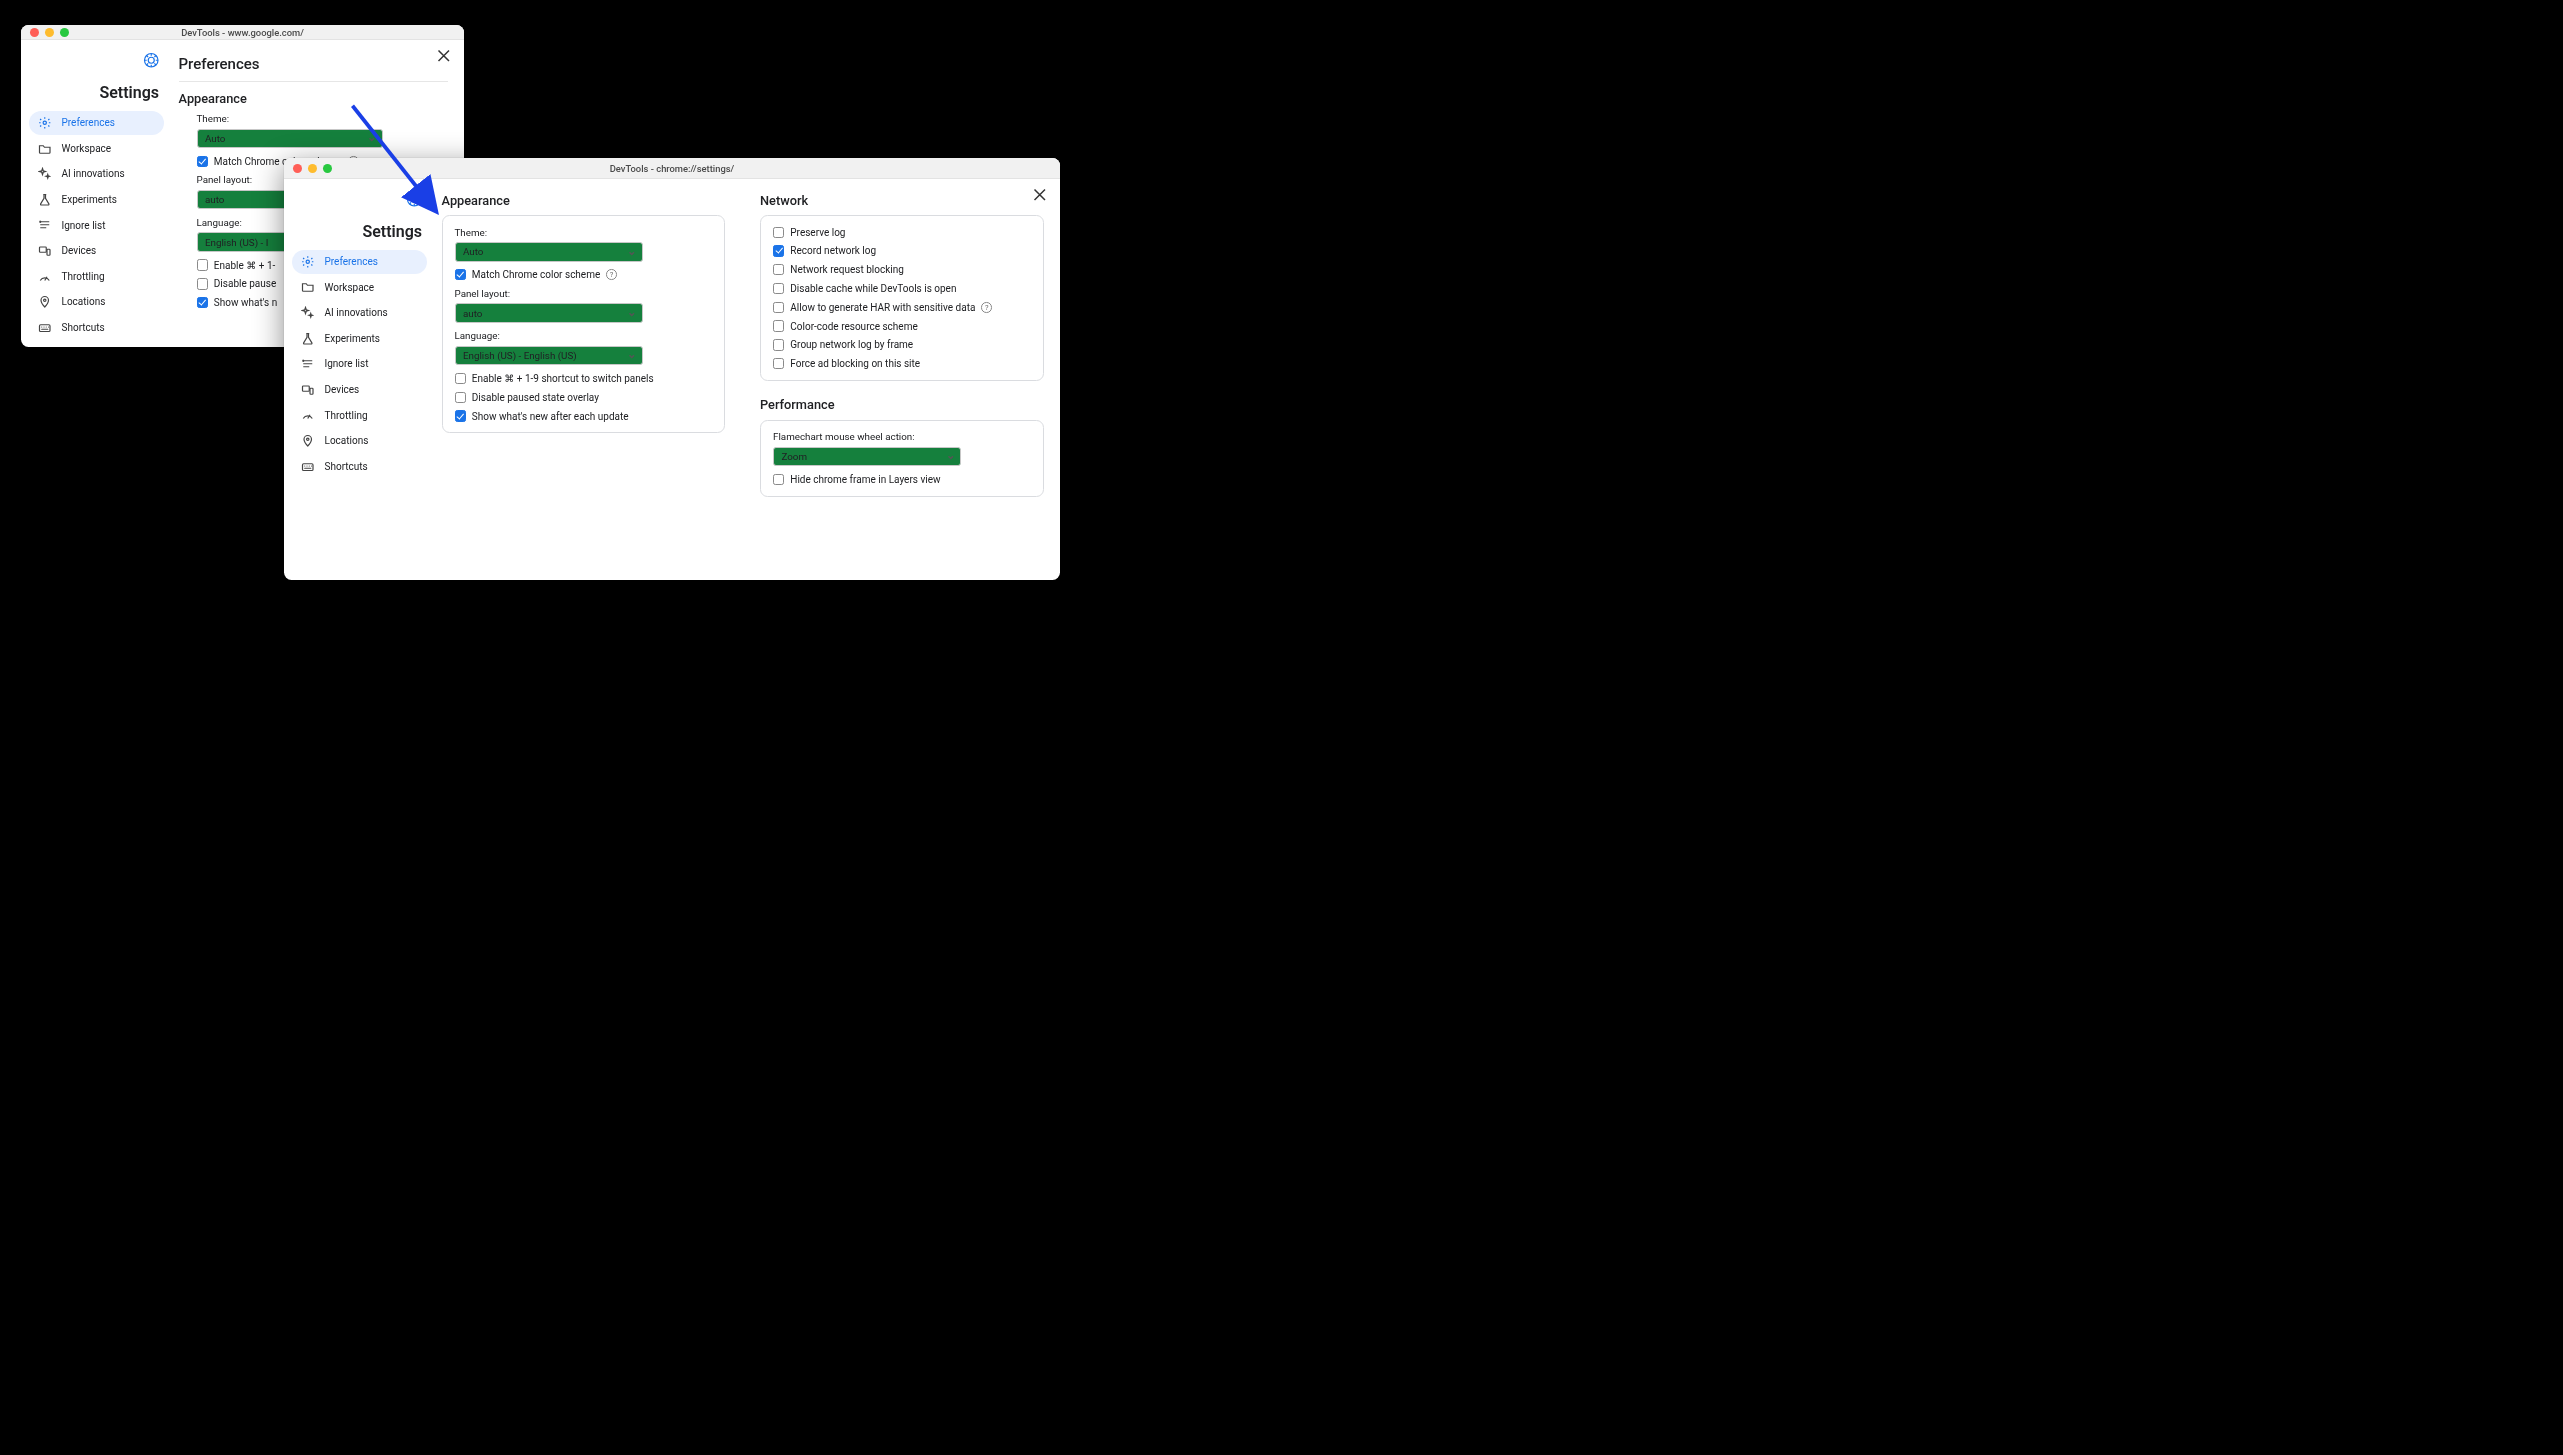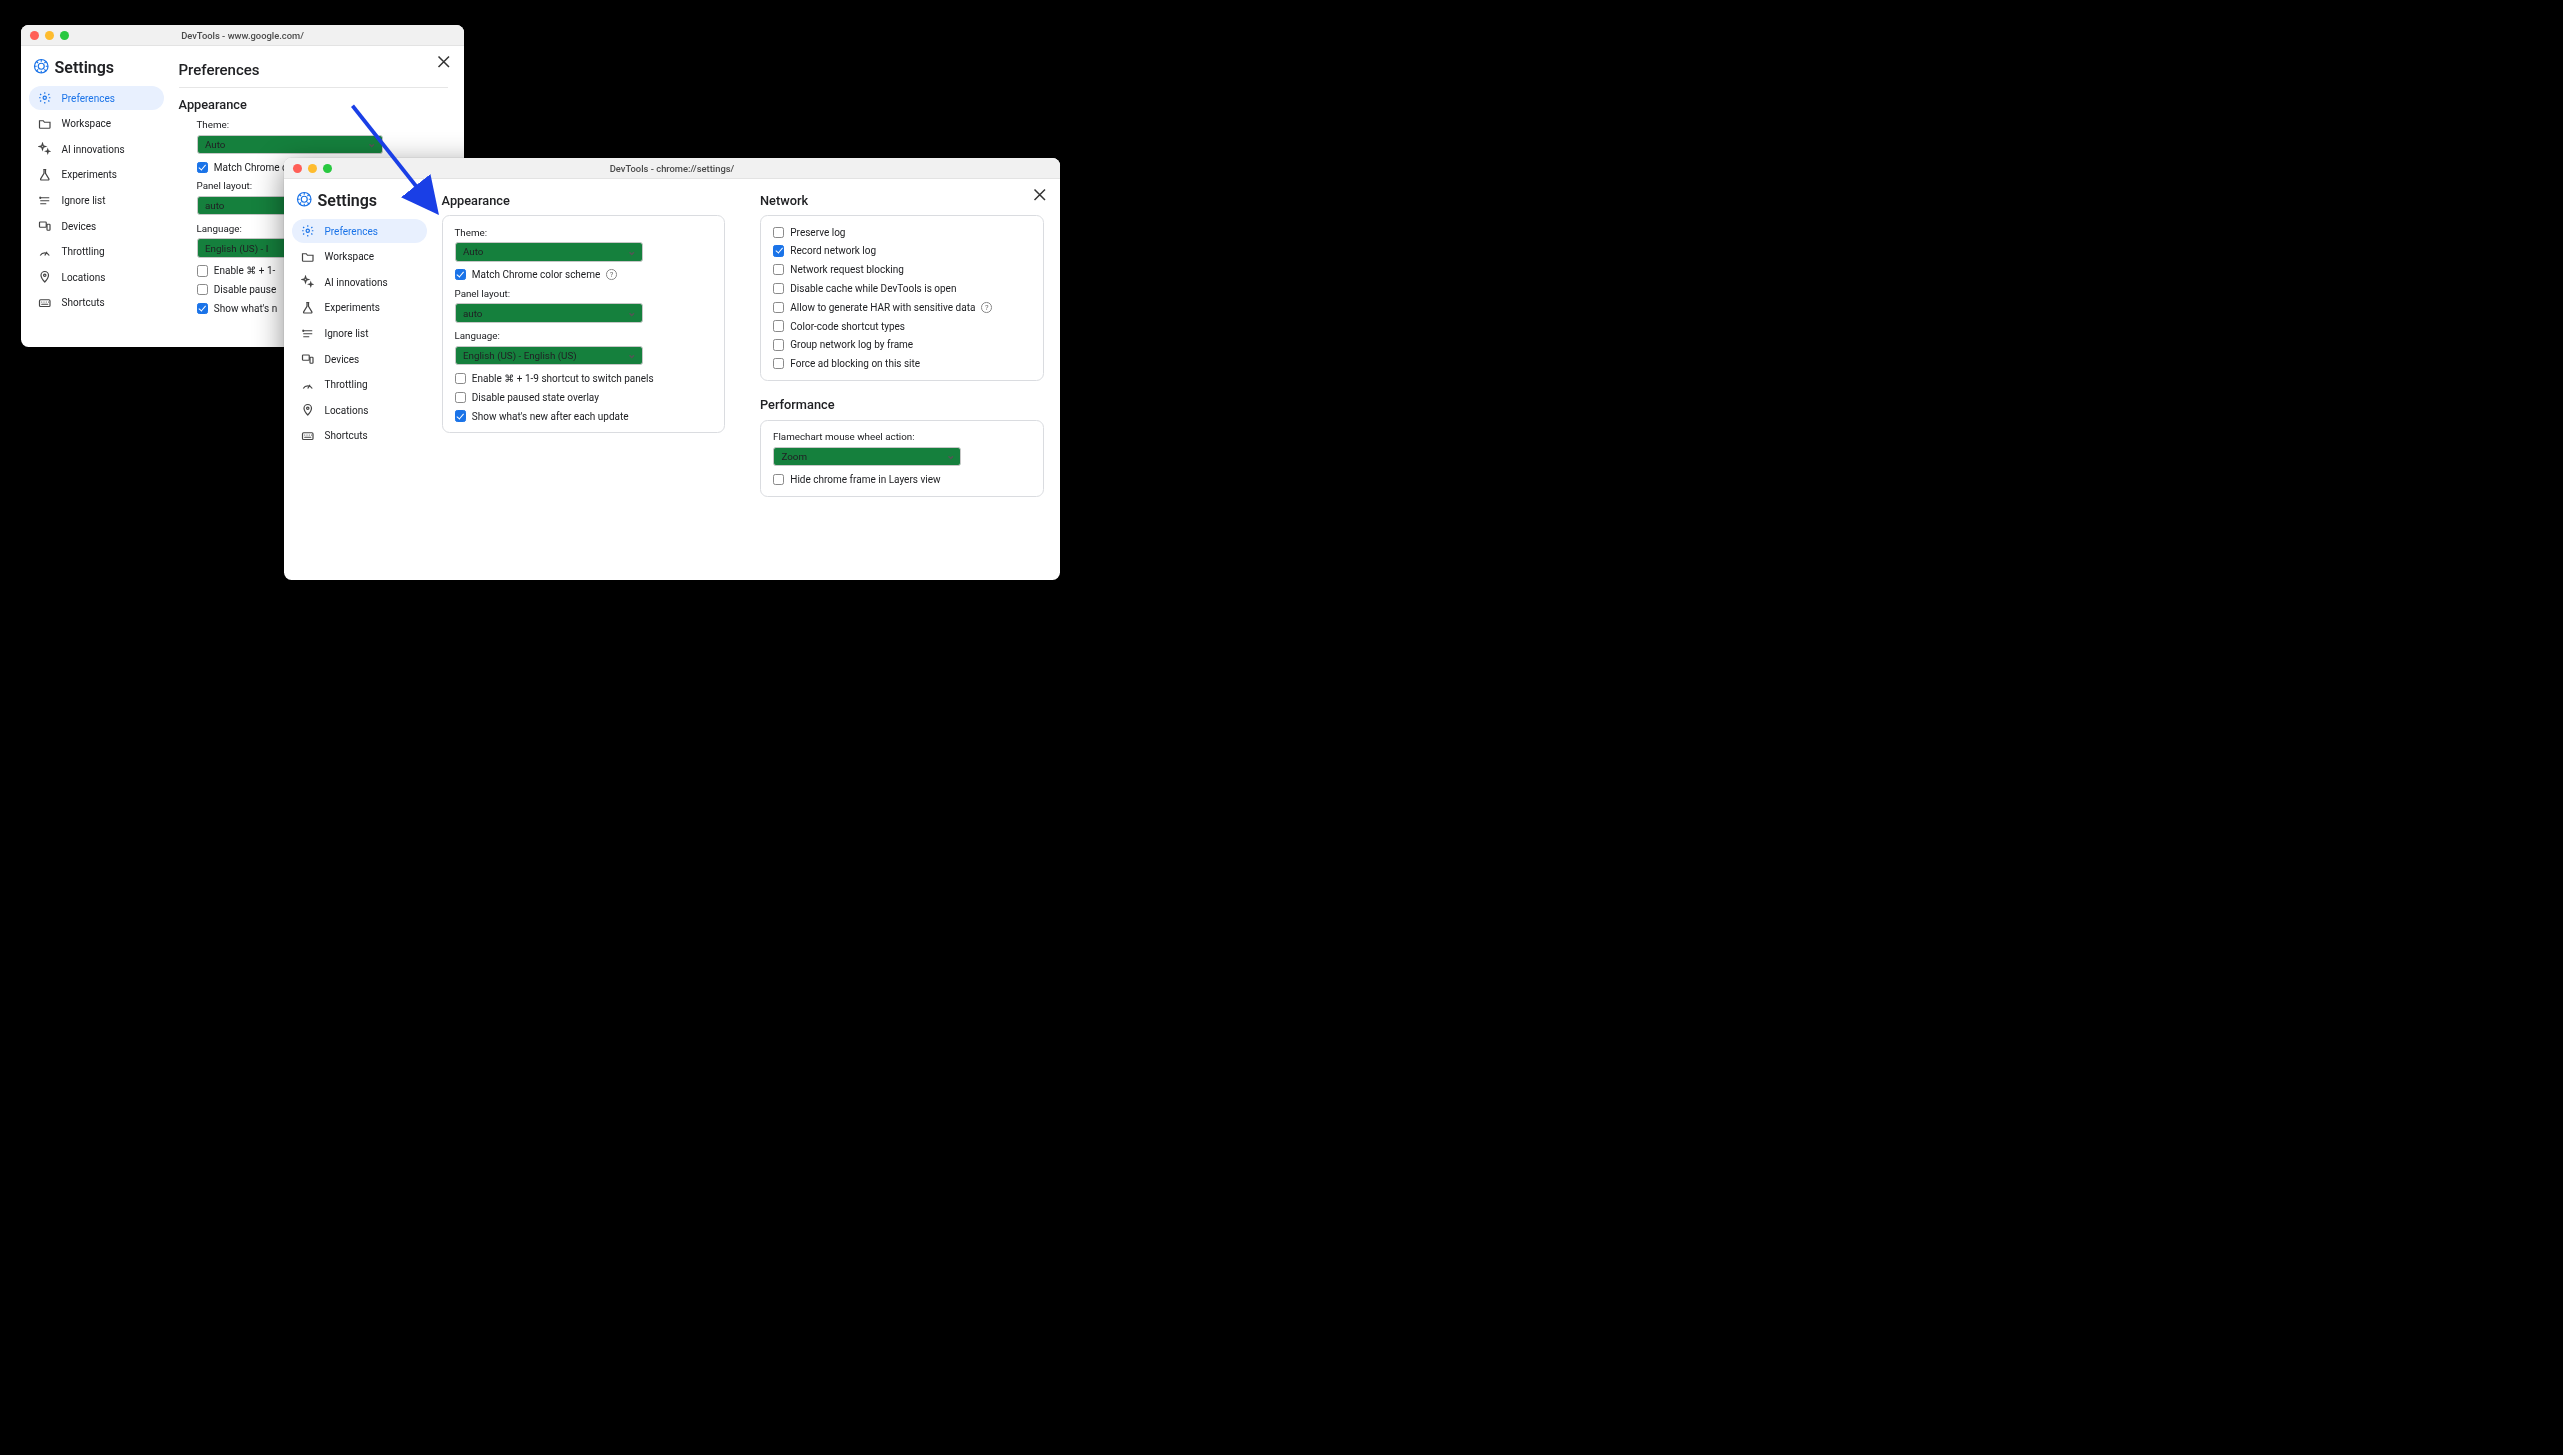--- a/index.html
+++ b/index.html
@@ -42,21 +42,21 @@
   .dot { width:9px; height:9px; border-radius:50%; }
   .dot.r { background:#ff5f57; }
   .dot.y { background:#febc2e; }
   .dot.g { background:#28c840; }
   .titlebar-title { position:absolute; left:0; right:0; text-align:center; pointer-events:none; }
 
   .win-body { flex:1; display:flex; position:relative; }
 
   
   .sidebar { width:150px; padding:10.5px 7.5px 7.5px 7.5px; }
-  .settings-header { display:flex; align-items:flex-start; gap:5px; padding: 1.5px 4.5px 9px 4.5px; }
+  .settings-header { display:flex; align-items:flex-end; gap:12px; padding: 1.5px 4.5px 9px 4.5px; flex-direction: column; }
   .settings-header svg { width:16.5px; height:16.5px; }
   .settings-title { font-size:16px; font-weight:600; color:#202124; }
 
   .nav { display:flex; flex-direction:column; gap:1.5px; }
   .nav-item {
     display:flex; align-items:center; gap:10.5px;
     padding:5.3px 9px; border-radius:13.5px;
     font-size:10px; color:#202124; cursor:pointer;
   }
   .nav-item.selected { background:#e8f0fe; color:#1a73e8; }
@@ -508,21 +508,21 @@
                     <div class="cb"></div>
                     <span>Disable cache while DevTools is open</span>
                   </div>
                 <div class="check-row">
                     <div class="cb"></div>
                     <span>Allow to generate HAR with sensitive data</span>
                     <span class="help-q">?</span>
                   </div>
                 <div class="check-row">
                     <div class="cb"></div>
-                    <span>Color-code shortcut types</span>
+                    <span>Color-code resource scheme</span>
                   </div>
                 <div class="check-row">
                     <div class="cb"></div>
                     <span>Group network log by frame</span>
                   </div>
                 <div class="check-row">
                     <div class="cb"></div>
                     <span>Force ad blocking on this site</span>
                   </div>
               </div>

